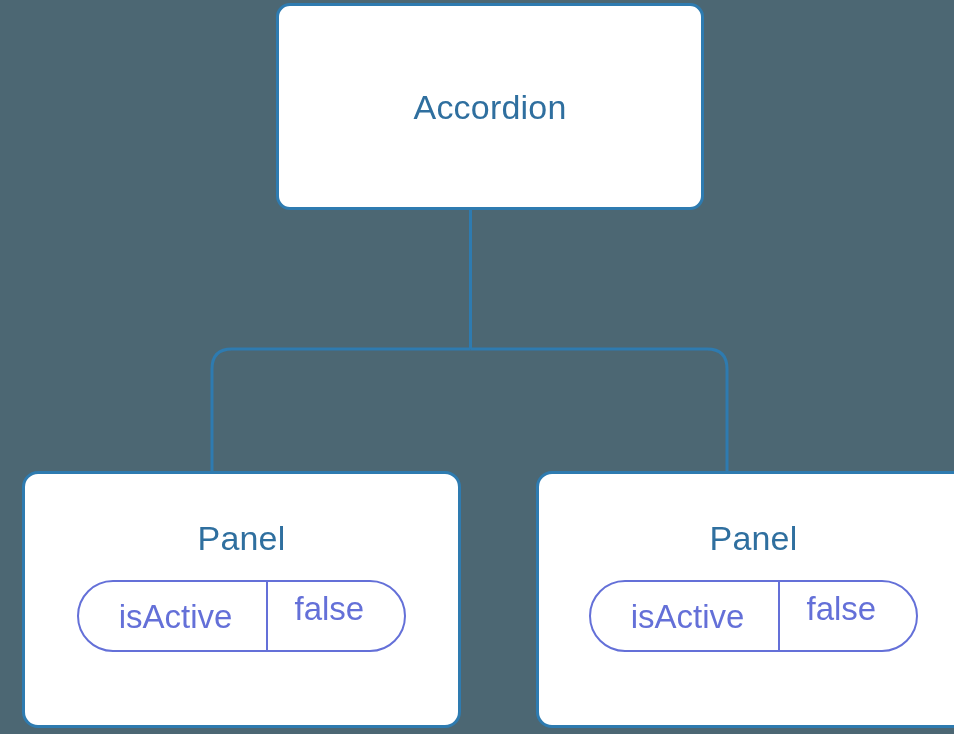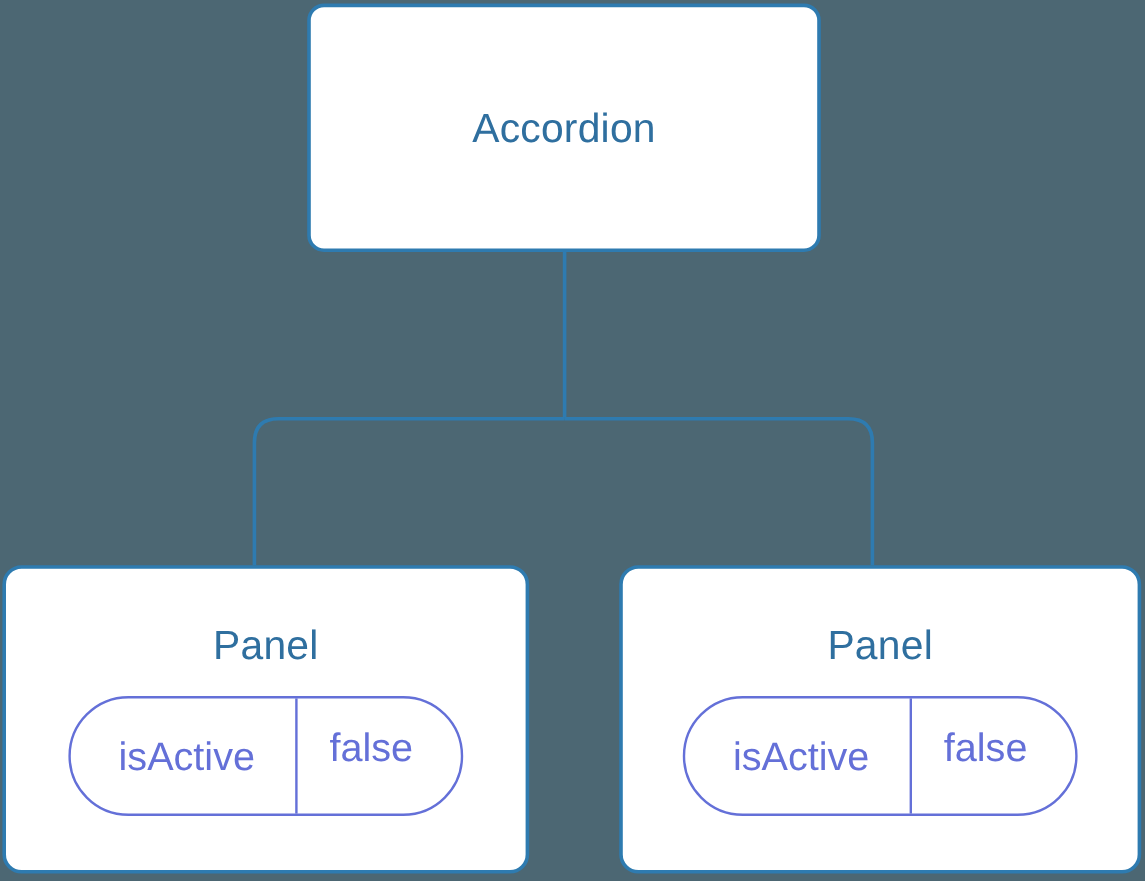--- a/index.html
+++ b/index.html
@@ -26,20 +26,21 @@
   
   .node {
     position:absolute;
     z-index:2;
     background:#ffffff;
     border:3px solid #2e7bb0;
     border-radius:14px;
     display:flex;
     flex-direction:column;
     align-items:center;
+    margin-left:20px;
   }
   .node-title {
     color:#2f6f9f;
     font-size:34px;
     font-weight:400;
     letter-spacing:0.2px;
     line-height:1;
     white-space:nowrap;
   }
   #node-root {
@@ -58,21 +59,21 @@
     border-radius:16px;
   }
   .panel-title {
     margin-top:47px;
     text-align:right;
   }
   
   .prop-pill {
     position:relative;
     margin-top:25px;
-    height:100px;
+    height:72px;
     display:flex;
     align-items:stretch;
     border:2px solid #6470d8;
     border-radius:50px;
     background:transparent;
   }
   .prop-key, .prop-val {
     display:flex;
     align-items:center;
     justify-content:center;

